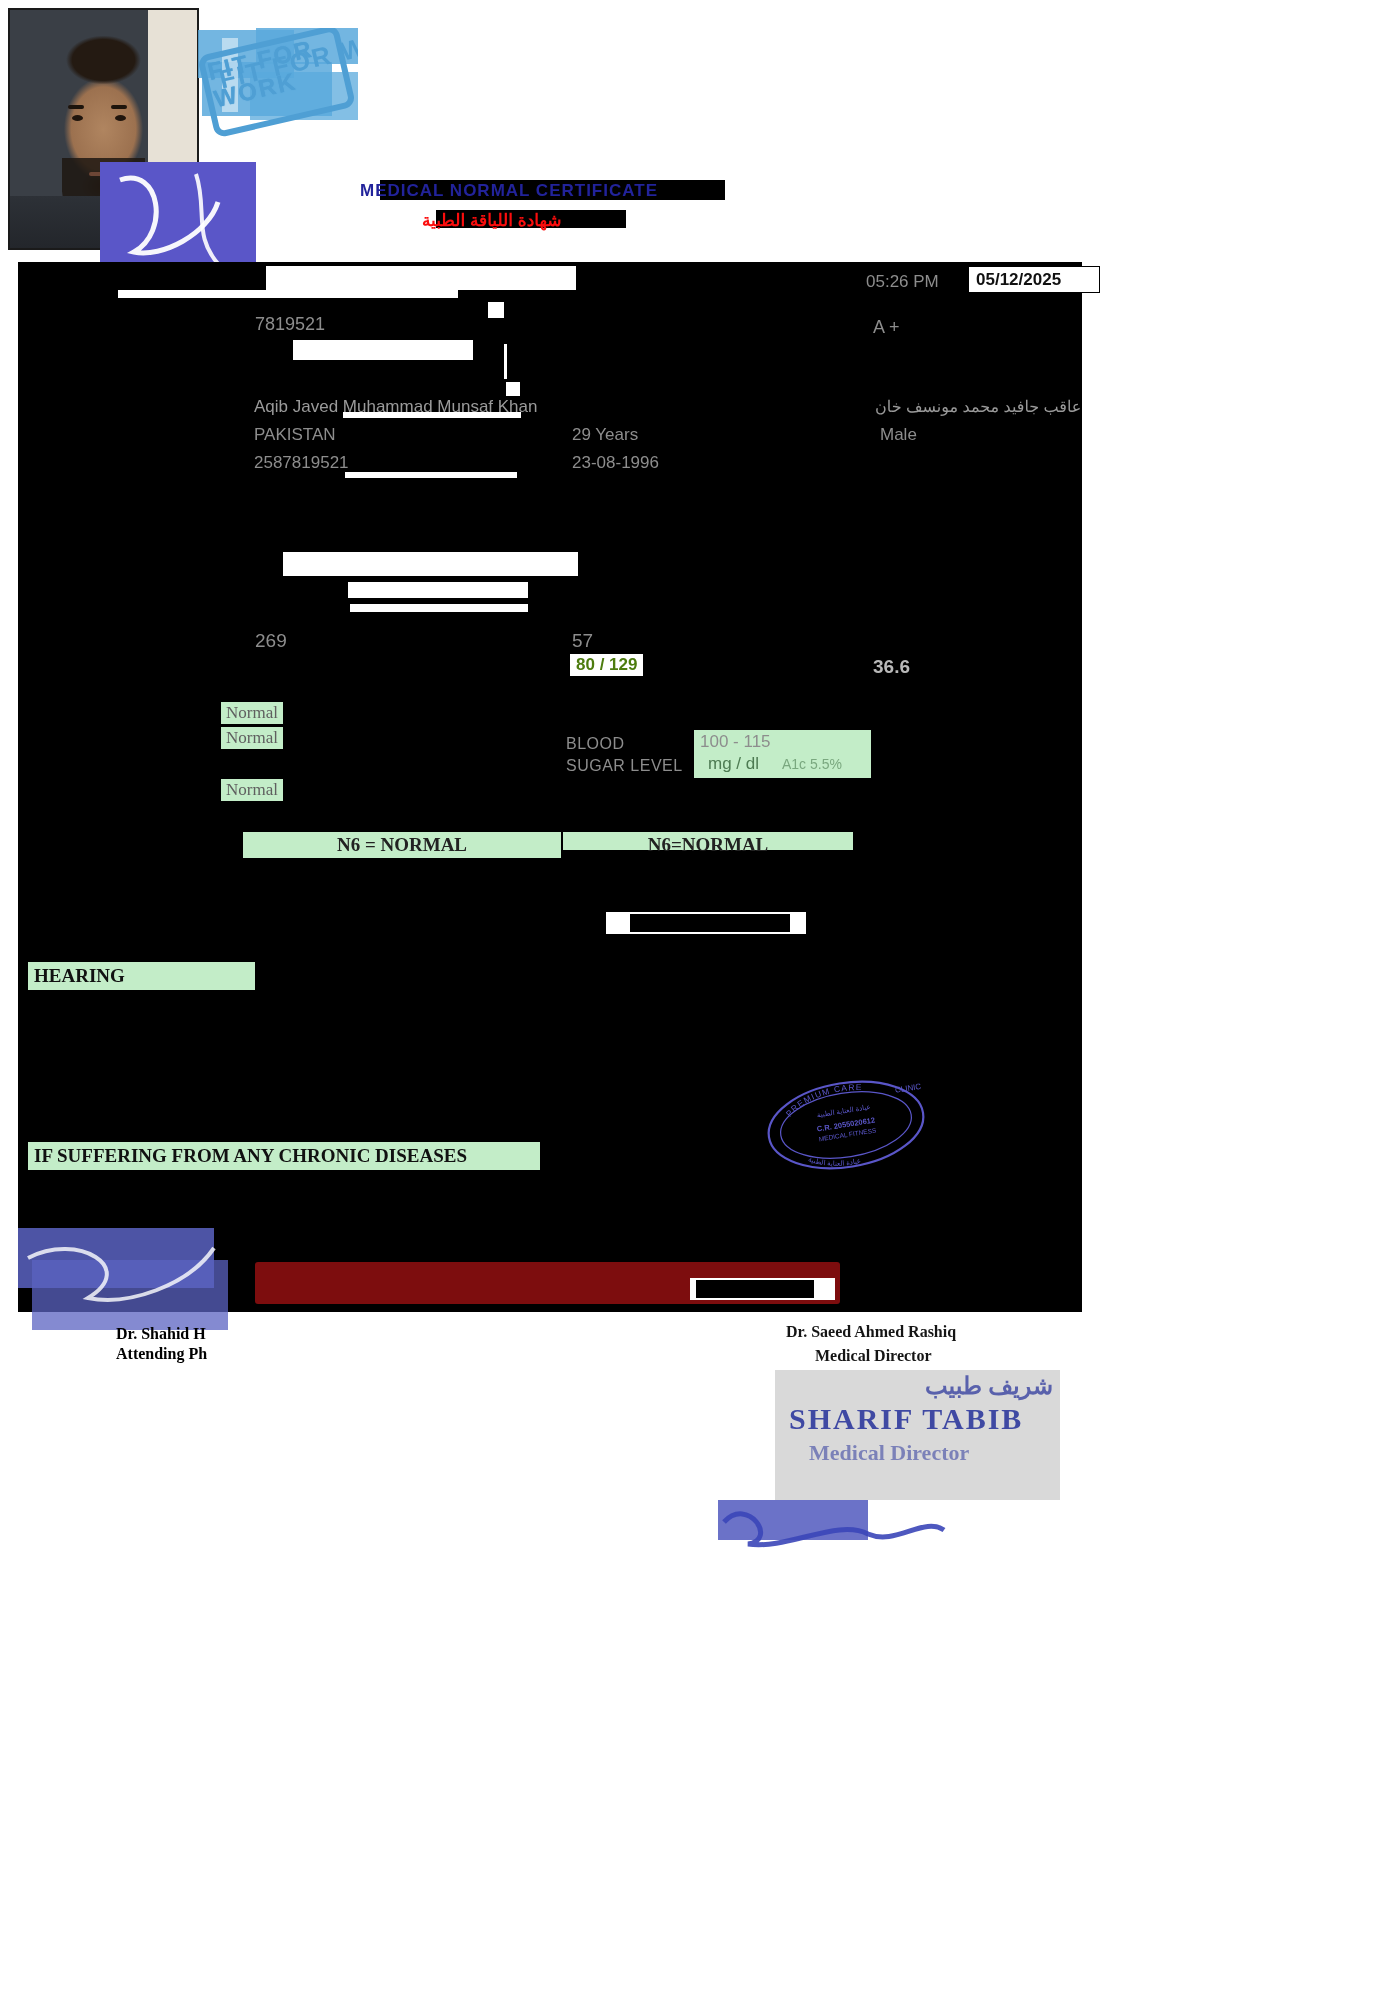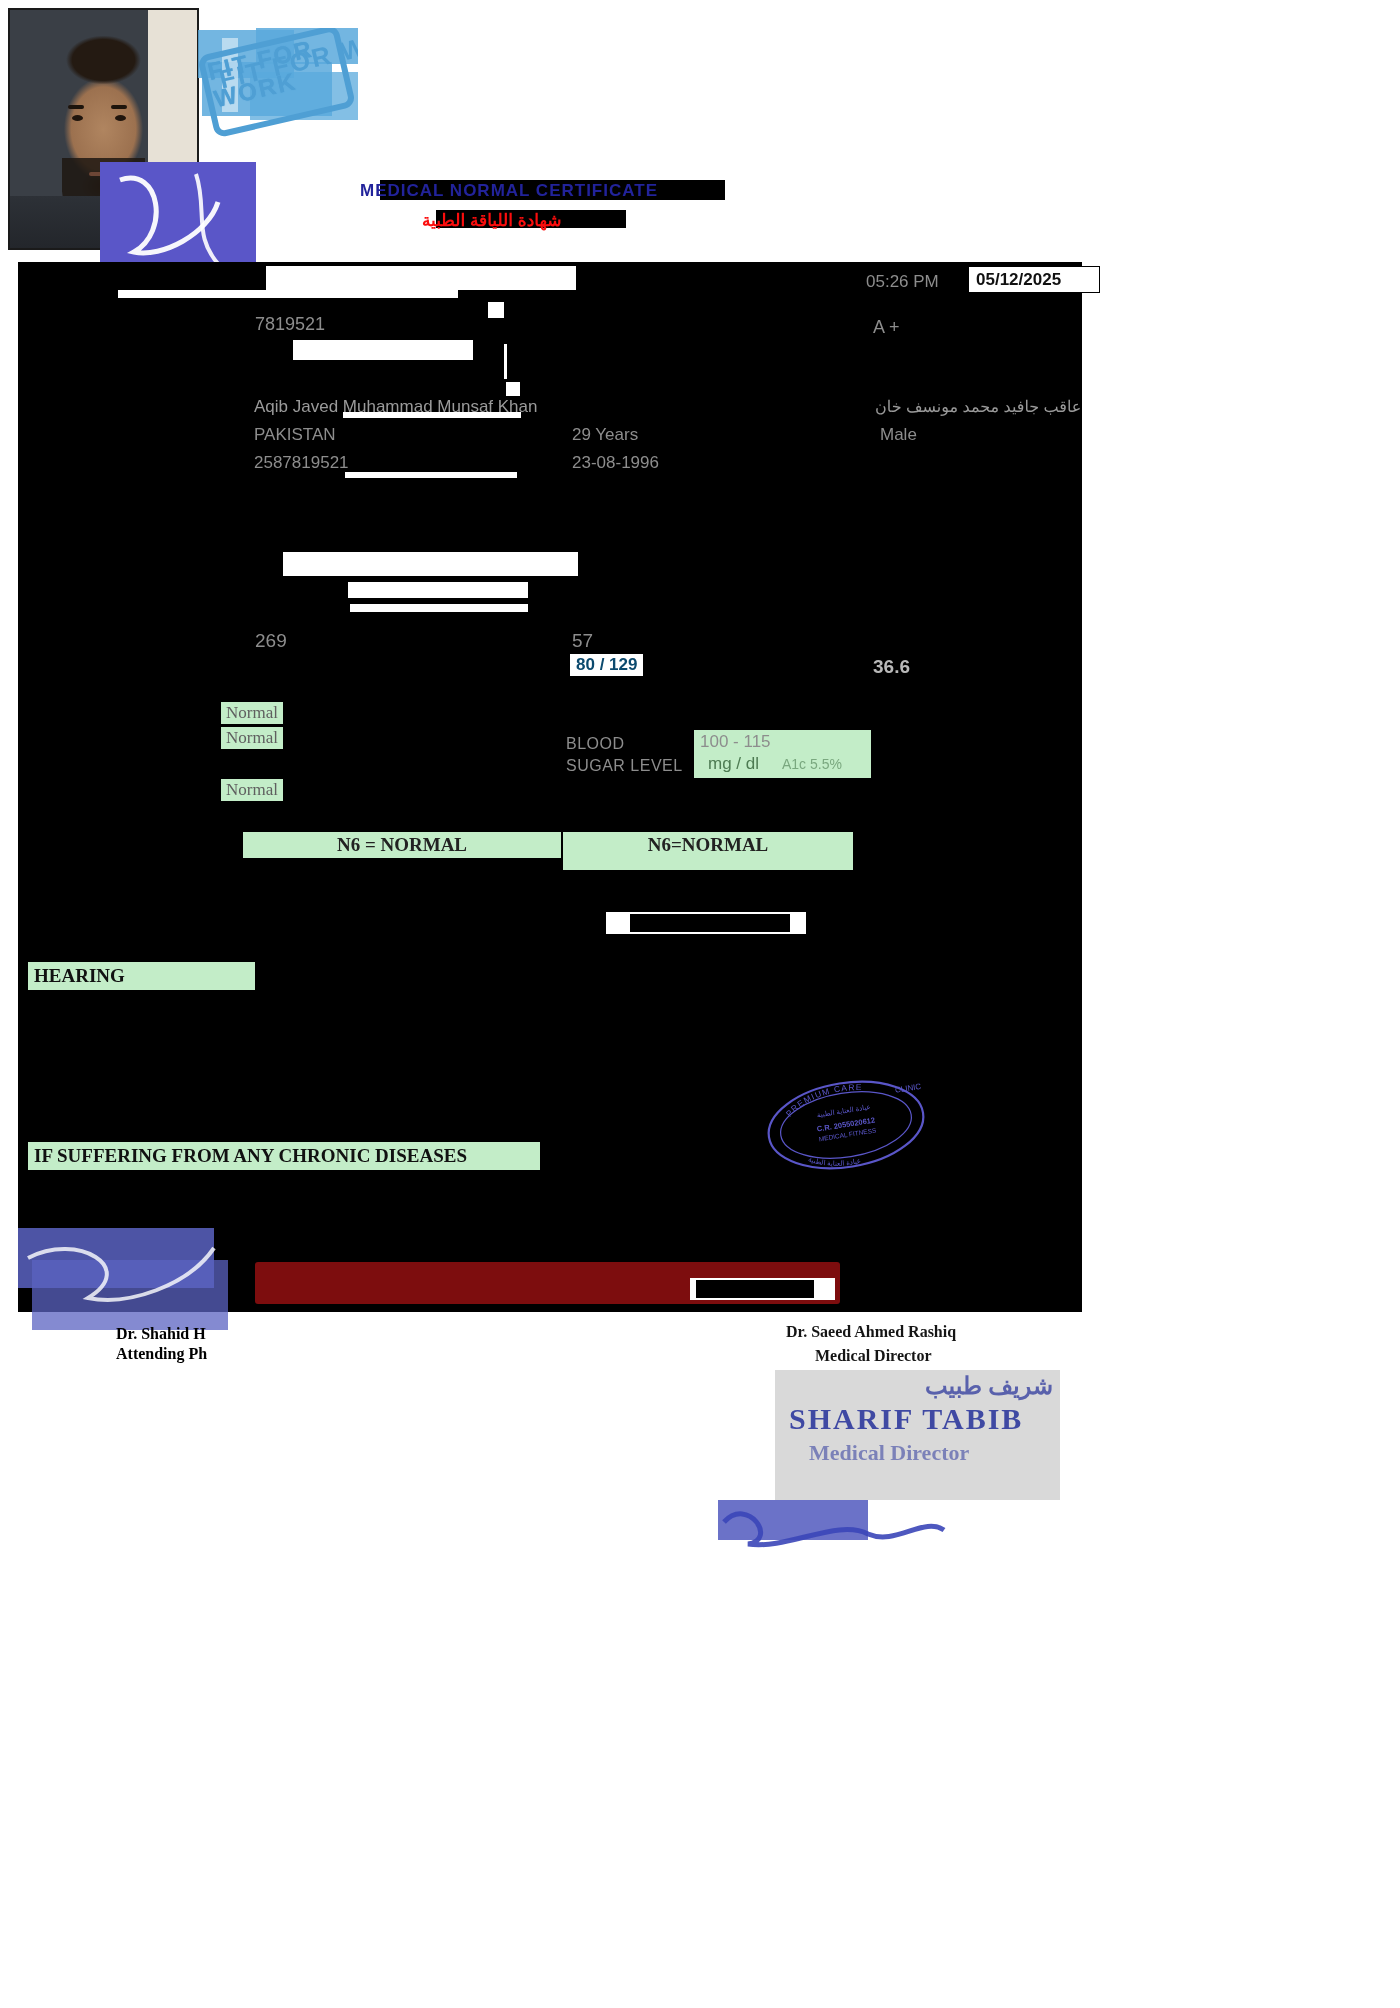--- a/index.html
+++ b/index.html
@@ -48,21 +48,21 @@
   .hdr-en-txt{color:#22239b;font-weight:bold;font-size:17px;letter-spacing:1px;}
   .hdr-ar-txt{color:#fb0d0d;font-weight:bold;font-size:17px;}
 
   
   #body-black{left:18px;top:262px;width:1064px;height:1050px;background:#000;}
 
   .wr{position:absolute;background:#fff;}      
   .gtxt{position:absolute;color:#8d8d8d;font-size:16px;white-space:nowrap;}
   .gtxt-lg{position:absolute;color:#b9b9b9;font-size:19px;font-weight:bold;white-space:nowrap;text-align:center;}
 
-  .boxwhite{position:absolute;background:#fff;color:#0c4a6e;font-size:17px;
+  .boxwhite{position:absolute;background:#fff;color:#4d7c0f;font-size:17px;
             font-weight:bold;padding:1px 6px;white-space:nowrap;}
 
   .green{position:absolute;background:#c3edc8;color:#5f5f5f;white-space:nowrap;}
   .green-serif{font-family:"Liberation Serif",serif;font-size:17px;padding:1px 5px;}
   .green-bold{font-family:"Liberation Serif",serif;font-weight:bold;font-size:19px;
               text-align:center;color:#222;}
   .green-label{font-family:"Liberation Serif",serif;font-weight:bold;font-size:19px;
                color:#111;padding:3px 6px;}
 
   
@@ -190,21 +190,21 @@
 
   <span class="gtxt" style="left:548px;top:473px;font-size:16px;letter-spacing:.5px;">BLOOD</span>
   <span class="gtxt" style="left:548px;top:495px;font-size:16px;letter-spacing:.5px;">SUGAR LEVEL</span>
   <div class="green" style="left:676px;top:468px;width:177px;height:48px;">
     <span class="abs" style="left:6px;top:2px;font-size:17px;color:#8d8d8d;">100 - 115</span>
     <span class="abs" style="left:14px;top:24px;font-size:17px;color:#4d7b52;">mg / dl</span>
     <span class="abs" style="left:88px;top:26px;font-size:14px;color:#7aa87f;">A1c 5.5%</span>
   </div>
 
   <div class="green green-bold" style="left:225px;top:570px;width:318px;height:26px;line-height:26px;"><span>N6 = NORMAL</span></div>
-  <div class="green green-bold" style="left:545px;top:570px;width:290px;height:38px;line-height:26px;"><span>N6=NORMAL</span></div>
+  <div class="green green-bold" style="left:545px;top:570px;width:290px;height:18px;line-height:26px;"><span>N6=NORMAL</span></div>
 
   <div class="wr" style="left:588px;top:650px;width:200px;height:22px;"></div>
   <div class="abs redacted" style="left:612px;top:652px;width:160px;height:18px;"></div>
 
   <div class="green green-label" style="left:10px;top:700px;width:215px;"><span>HEARING</span></div>
   <div class="green green-label" style="left:10px;top:880px;width:500px;"><span>IF SUFFERING FROM ANY CHRONIC DISEASES</span></div>
 </div>
 
 <div class="abs" id="stamp-oval">
   <svg width="168" height="100" viewBox="0 0 168 100">

